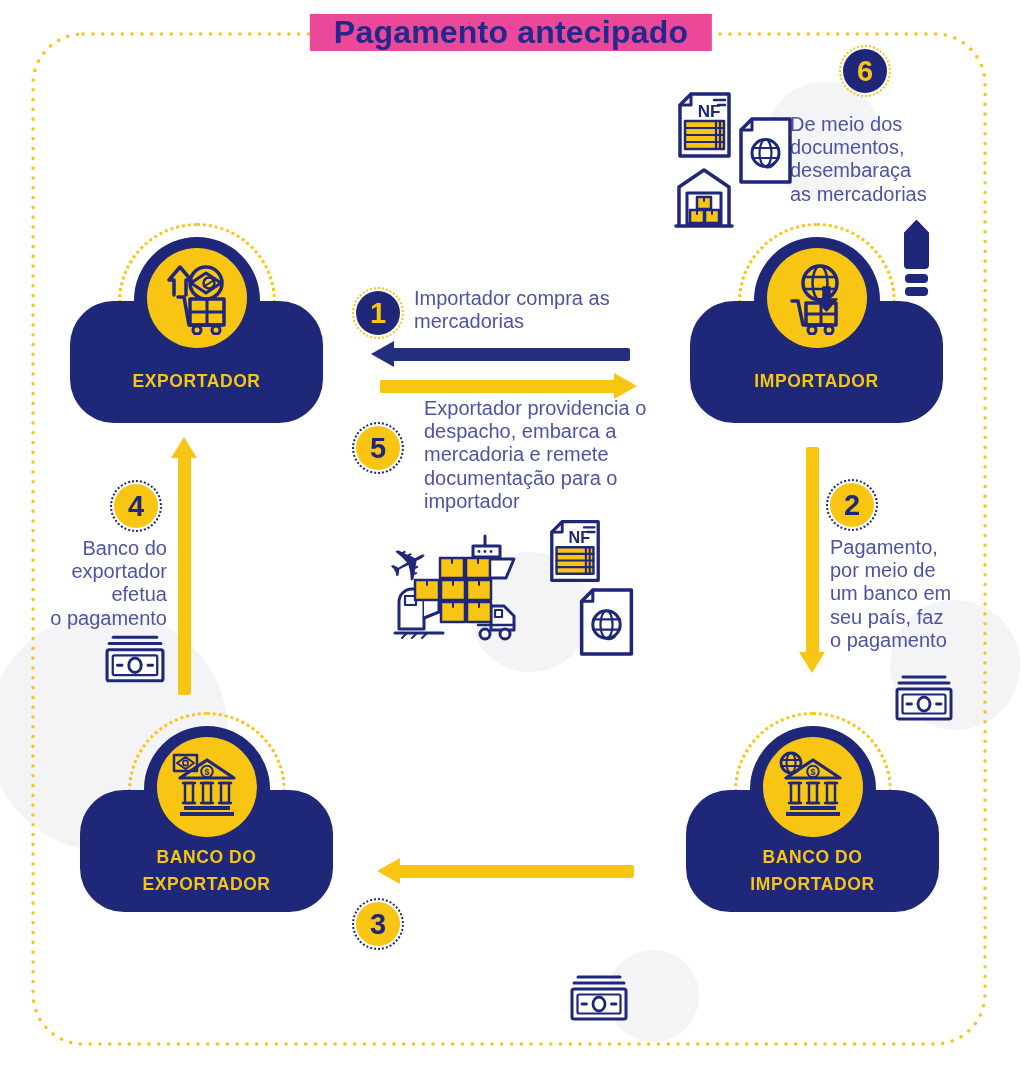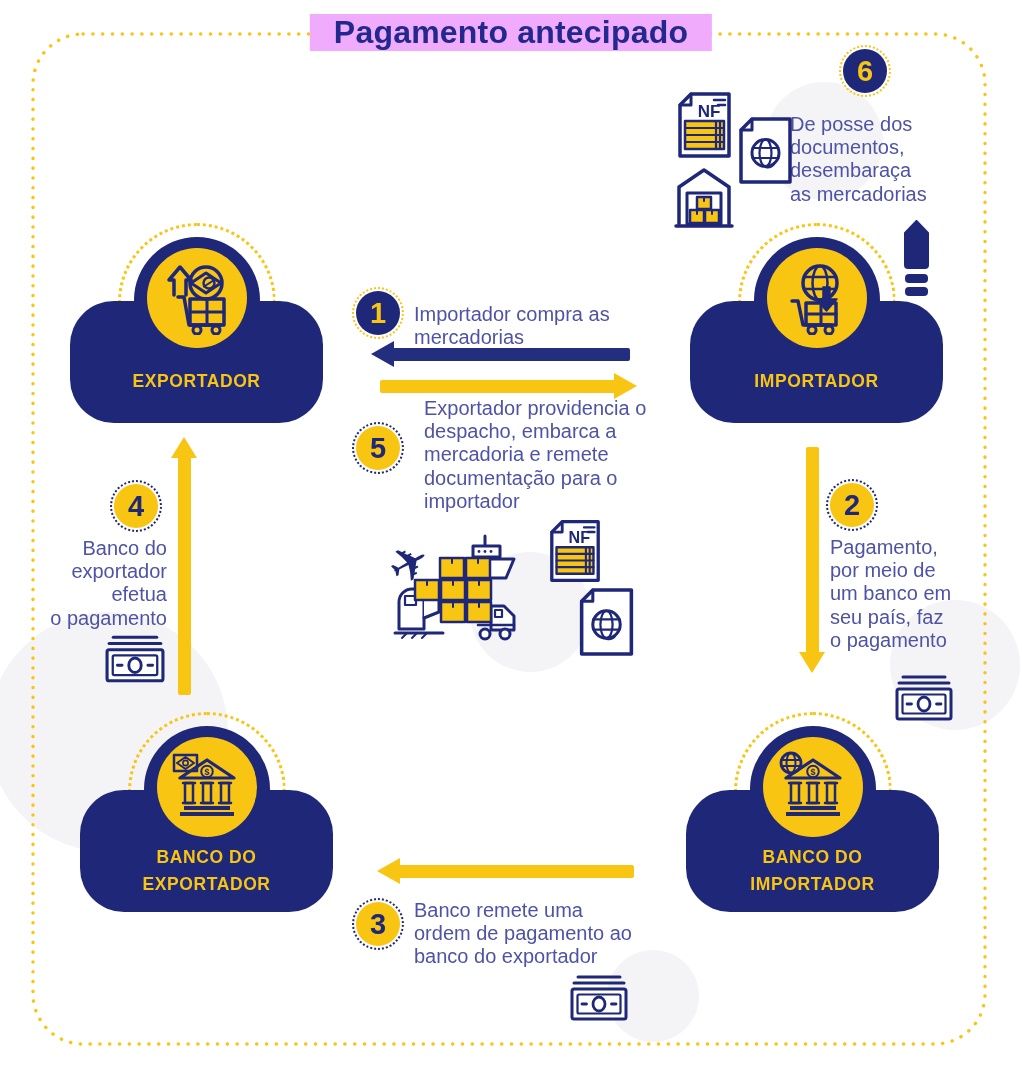--- a/index.html
+++ b/index.html
@@ -1,21 +1,21 @@
 <!DOCTYPE html>
 <html><head>
 <meta charset="utf-8">
 <style>
   html,body{margin:0;padding:0;background:#fff;}
   .canvas{position:relative;width:1022px;height:1080px;background:#fff;overflow:hidden;
           font-family:"Liberation Sans",sans-serif;}
   .bg-circle{position:absolute;border-radius:50%;background:#f4f4f6;z-index:0;}
   .frame-svg{position:absolute;left:0;top:0;z-index:1;}
   .title{position:absolute;top:14px;left:50%;transform:translateX(-50%);z-index:5;
-         background:#f0abfc;padding:0 24px;font-size:32px;font-weight:bold;color:#23298c;
+         background:#ec4899;padding:0 24px;font-size:32px;font-weight:bold;color:#23298c;
          white-space:nowrap;letter-spacing:0.2px;}
   
   .node{position:absolute;width:253px;height:200px;z-index:2;}
   .node-arc{position:absolute;left:50%;top:0;transform:translateX(-50%);width:152px;height:152px;
             border:3px dotted #f9c513;border-radius:50%;clip-path:inset(0 0 44% 0);}
   .node-bump{position:absolute;left:50%;top:14px;transform:translateX(-50%);width:126px;height:126px;
              background:#1e2778;border-radius:50%;}
   .node-body{position:absolute;left:0;top:78px;width:100%;height:122px;background:#1e2778;border-radius:44px;}
   .node-icon{position:absolute;left:50%;top:25px;transform:translateX(-50%);width:100px;height:100px;
              background:#f7c512;border-radius:50%;display:flex;align-items:center;justify-content:center;}
@@ -204,40 +204,37 @@
   <div class="badge badge-yellow" style="left:110px;top:480px">
     <div class="badge-inner">4</div>
   </div>
   <div class="badge badge-yellow" style="left:352px;top:422px">
     <div class="badge-inner">5</div>
   </div>
   <div class="badge badge-navy" style="left:839px;top:45px">
     <div class="badge-inner">6</div>
   </div>
 
-  <div class="step-text" style="left:414px;top:303px;width:245px">Importador compra as
+  <div class="step-text" style="left:414px;top:287px;width:245px">Importador compra as
 mercadorias</div>
   <div class="step-text" style="left:830px;top:536px;width:165px">Pagamento,
 por meio de
 um banco em
 seu país, faz
 o pagamento</div>
-  <div class="step-text" style="left:414px;top:899px;width:255px">Banco remete uma
-ordem de pagamento ao
-banco do exportador</div>
   <div class="step-text" style="left:40px;top:537px;width:127px;text-align:right">Banco do
 exportador
 efetua
 o pagamento</div>
   <div class="step-text" style="left:424px;top:397px;width:265px">Exportador providencia o
 despacho, embarca a
 mercadoria e remete
 documentação para o
 importador</div>
-  <div class="step-text" style="left:790px;top:113px;width:195px">De posse dos
+  <div class="step-text" style="left:790px;top:113px;width:195px">De meio dos
 documentos,
 desembaraça
 as mercadorias</div>
 
   <svg class="icon" style="left:105px;top:634px" width="60" height="50" viewBox="0 0 58 48" fill="none" stroke="#1e2778" stroke-linecap="round">
     <path d="M8 3 H50" stroke-width="3"></path>
       <path d="M4 9 H54" stroke-width="3"></path>
     <rect x="2" y="15" width="54" height="30" rx="2" fill="#fff" stroke-width="3"></rect>
     <rect x="7.5" y="20.5" width="43" height="19" rx="1.5" stroke-width="2.2"></rect>
     <ellipse cx="29" cy="30" rx="6" ry="7" stroke-width="2.8"></ellipse>

